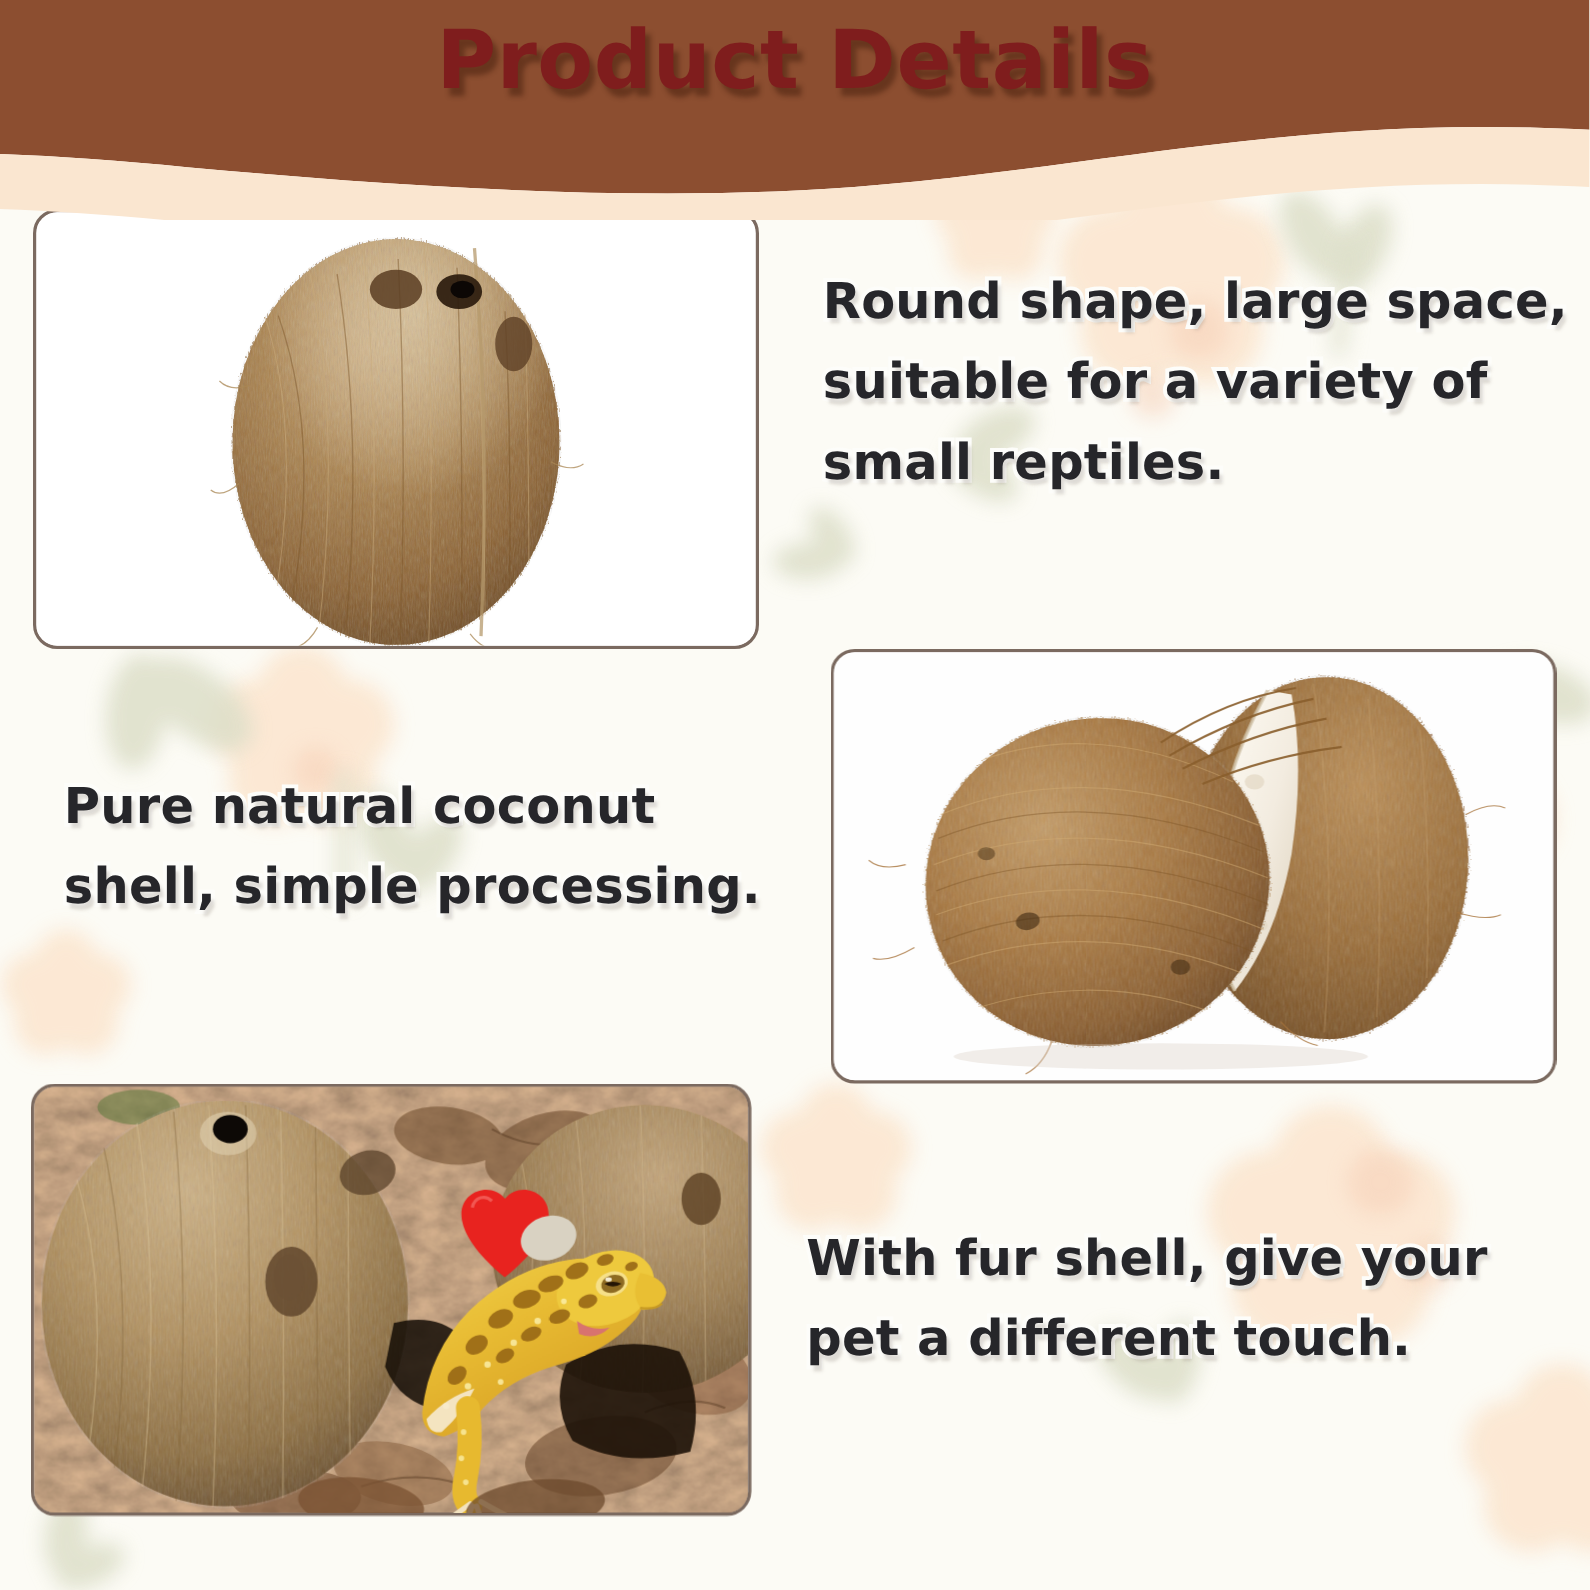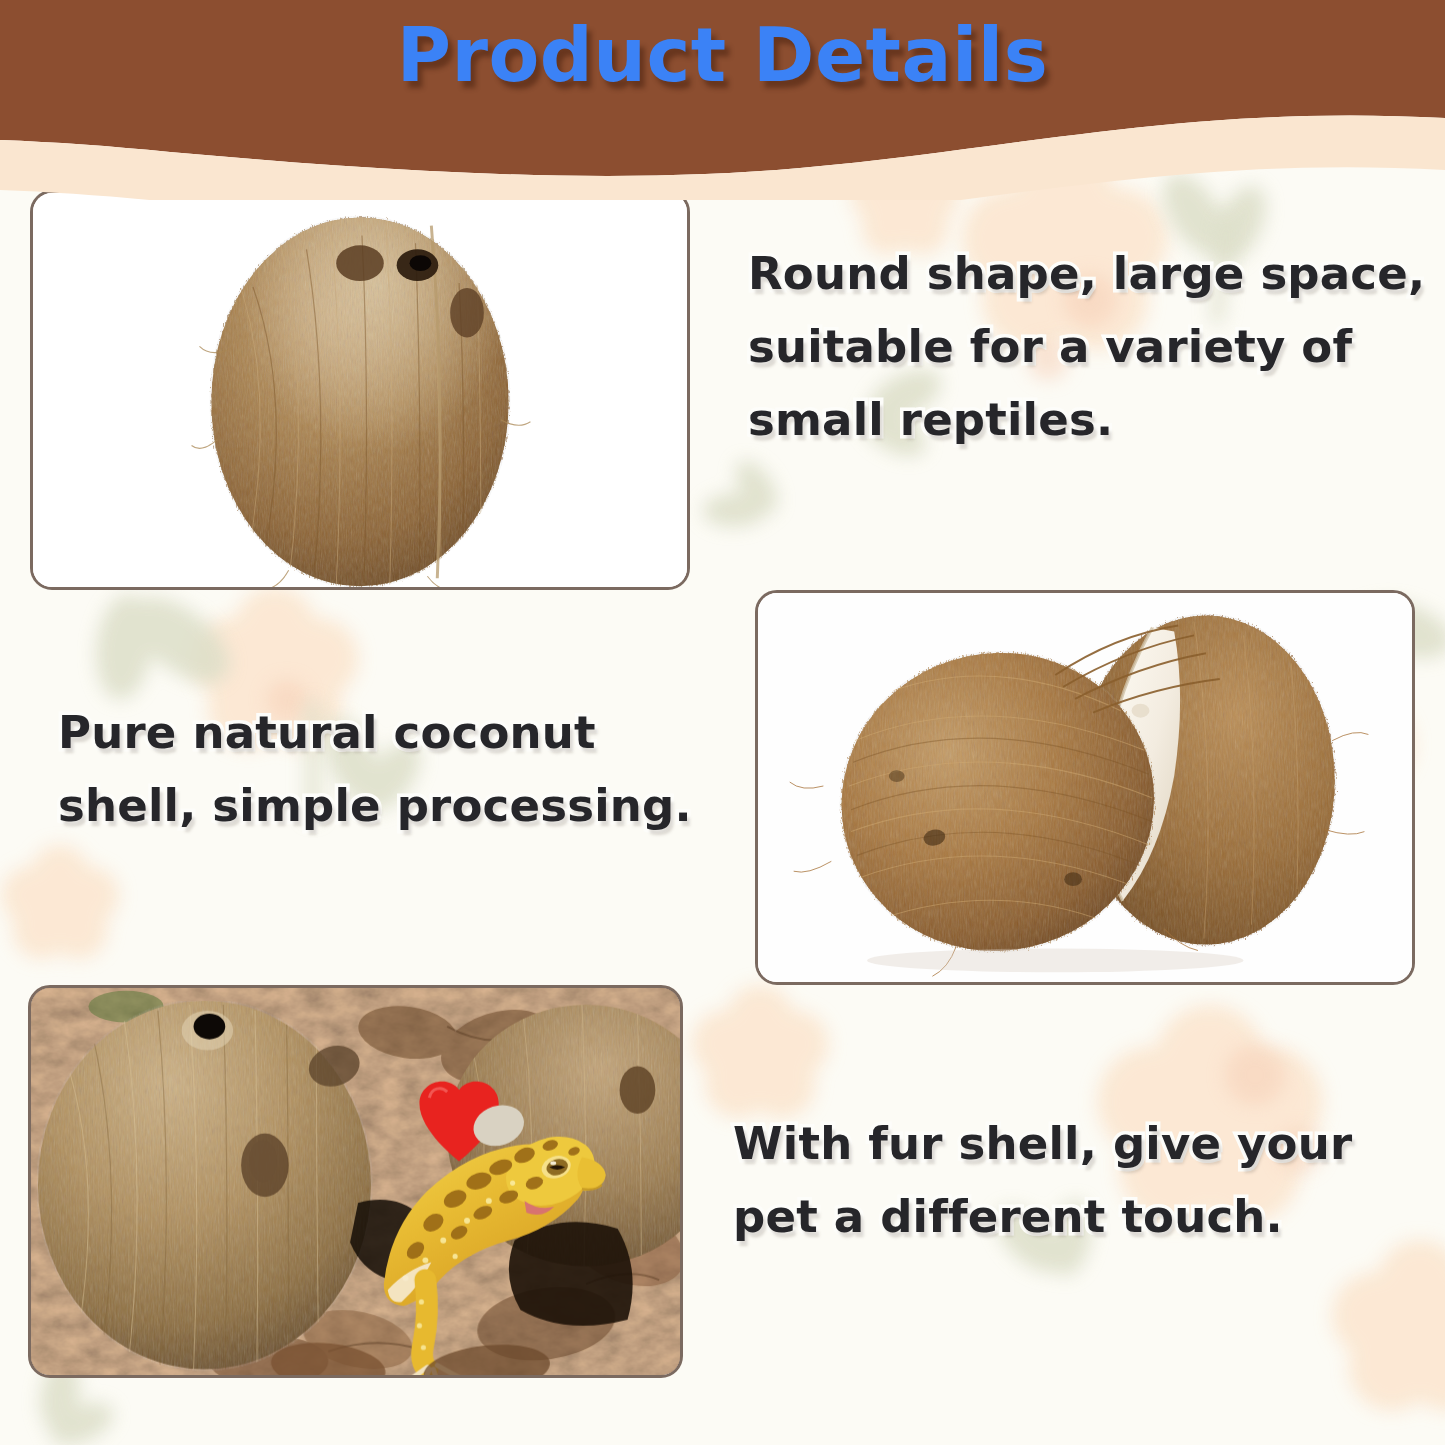--- a/index.html
+++ b/index.html
@@ -47,21 +47,21 @@
   #header-title {
     position: absolute;
     top: 12px;
     left: 0;
     width: 1445px;
     text-align: center;
     font-family: "DejaVu Sans", sans-serif;
     font-weight: bold;
     font-size: 74px;
     letter-spacing: 0.5px;
-    color: #3b82f6;
+    color: #7f1d1d;
     text-shadow: 5px 7px 5px rgba(60,25,8,0.45);
     z-index: 4;
     white-space: nowrap;
   }
 
   
   .photo-card {
     position: absolute;
     z-index: 2;
     background: #ffffff;

